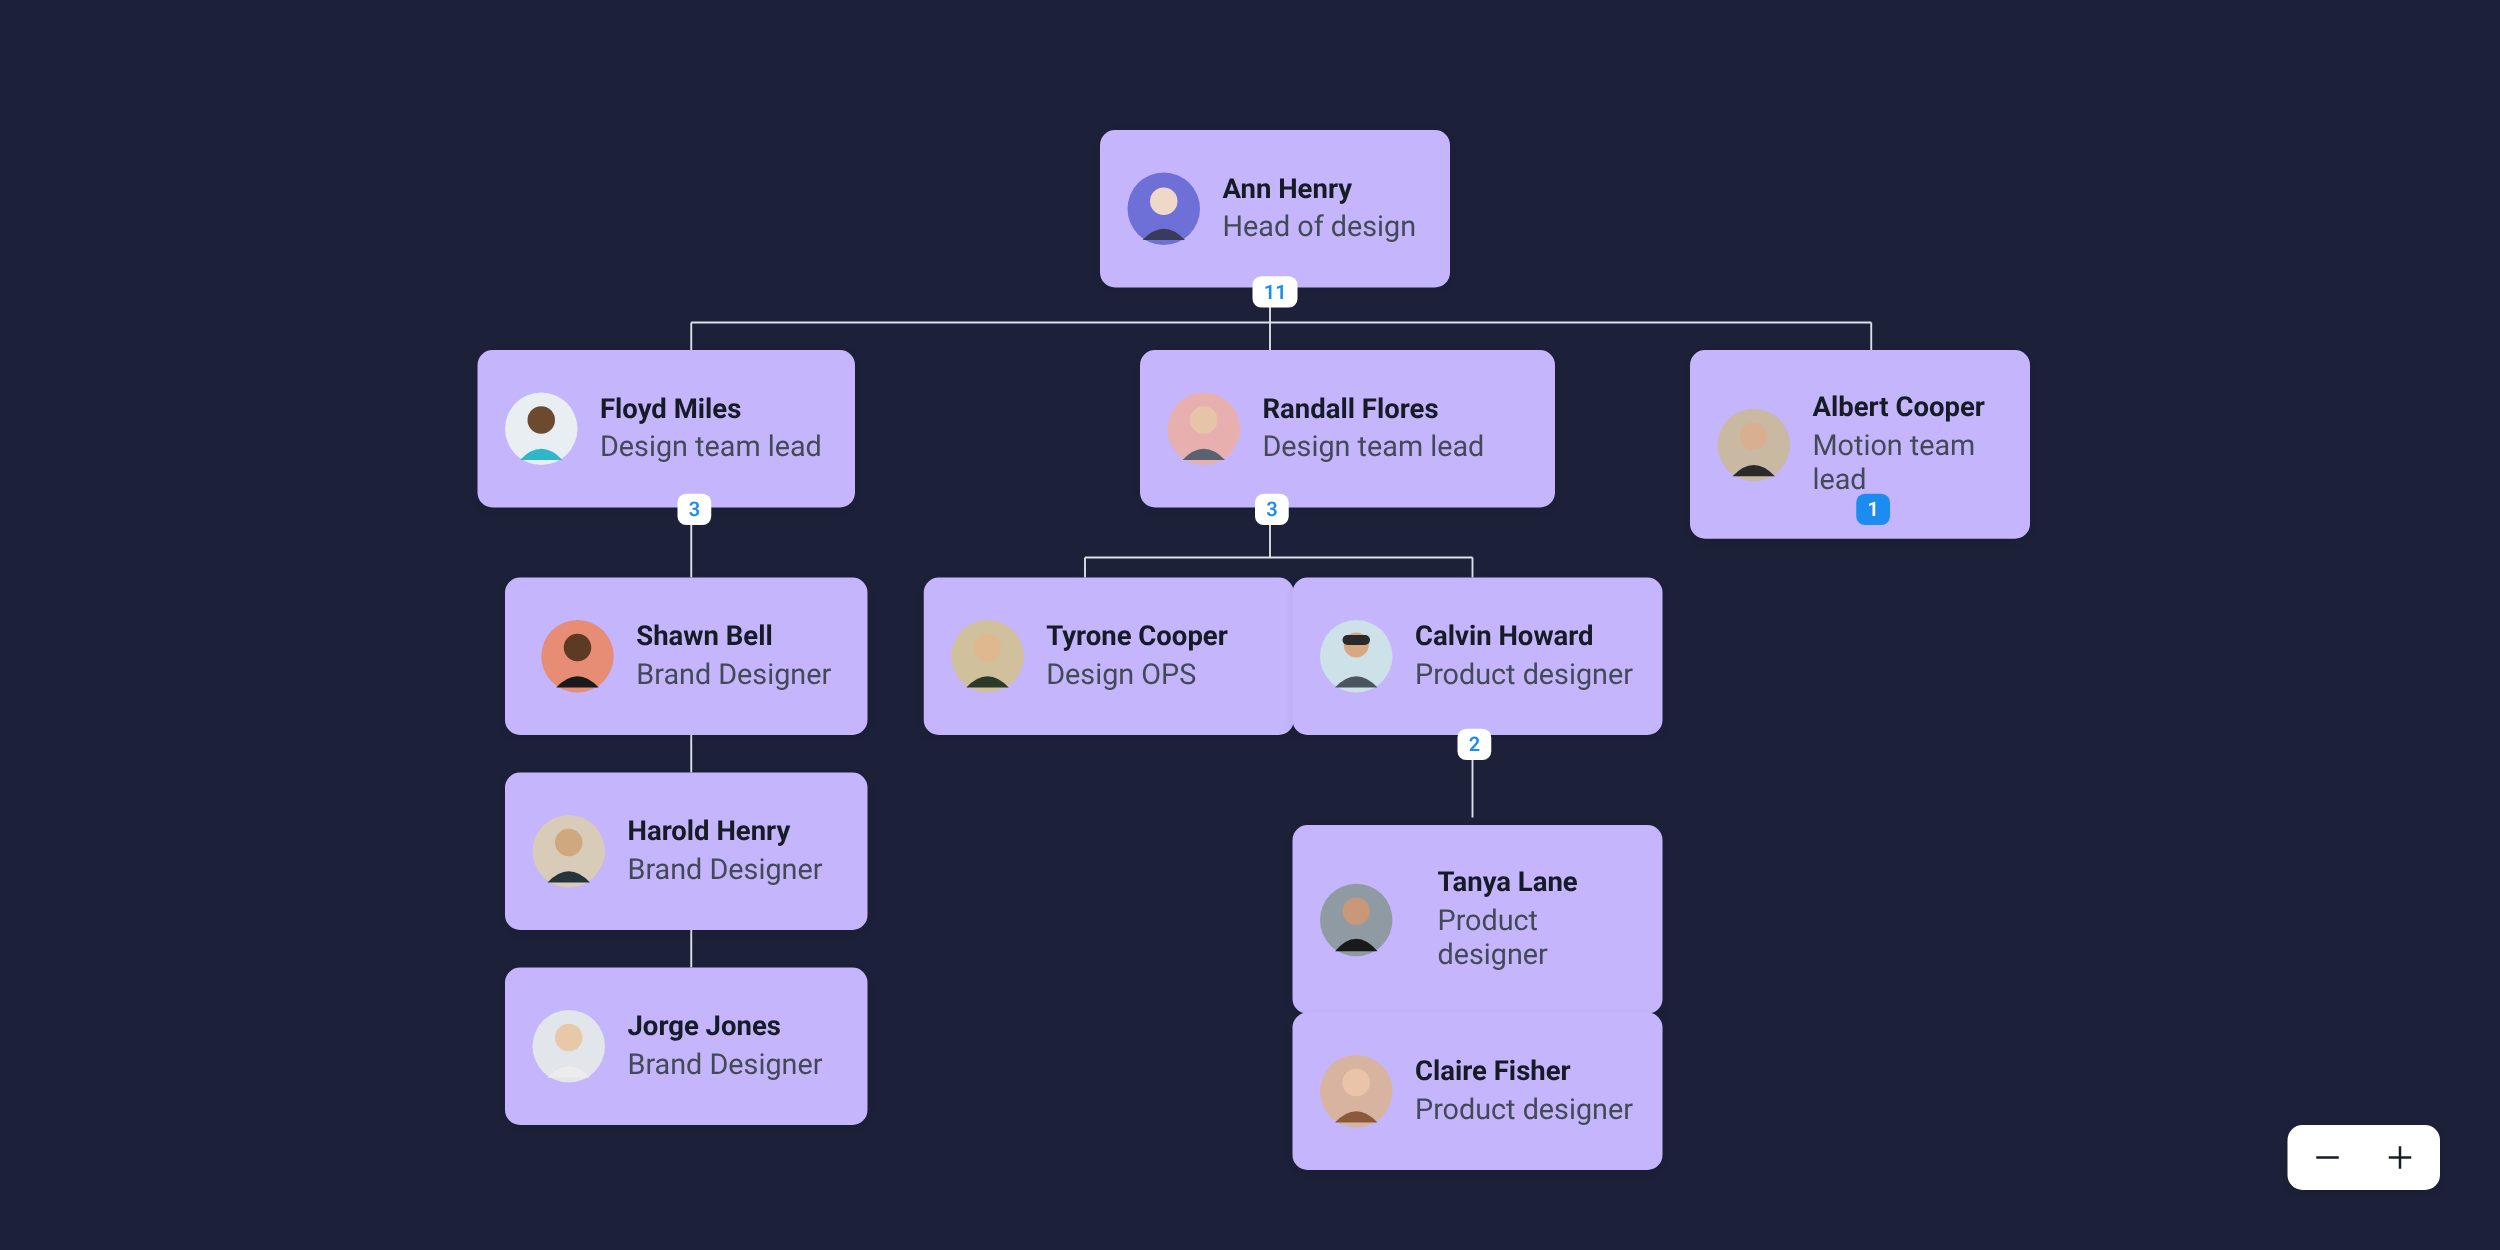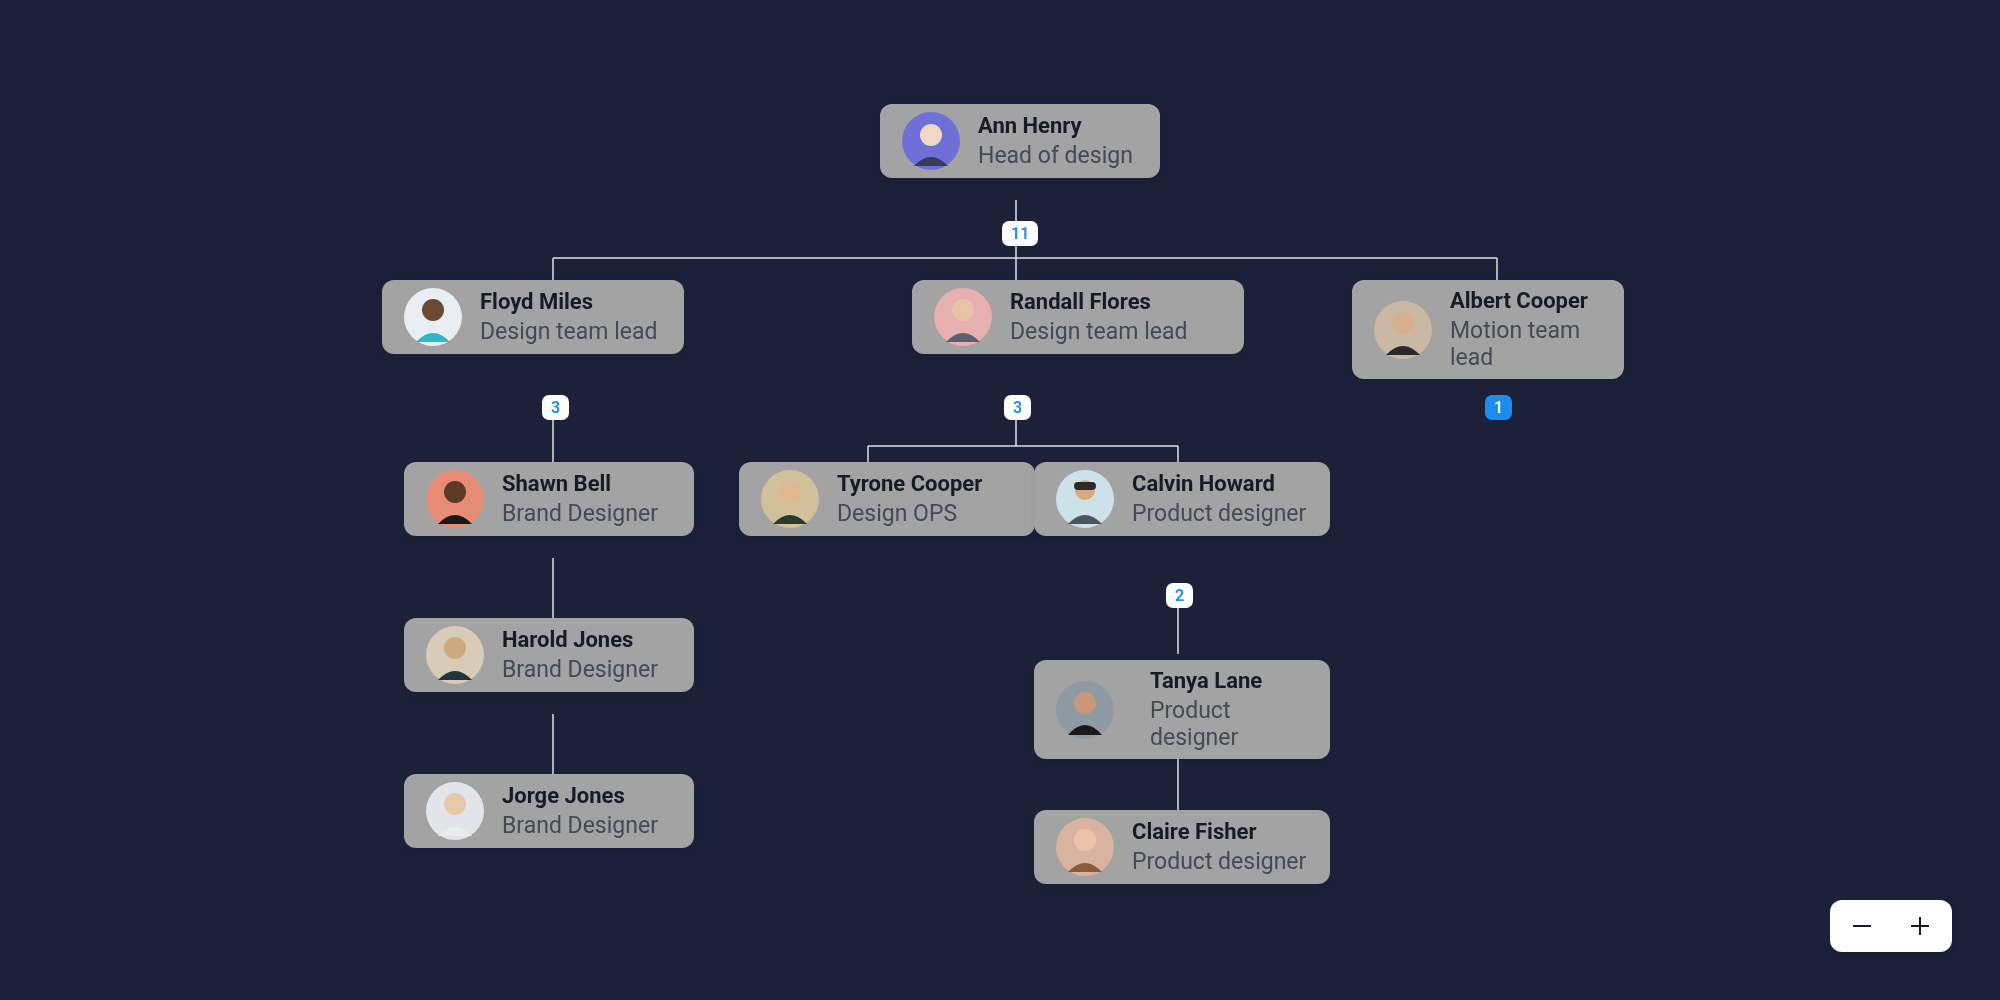--- a/index.html
+++ b/index.html
@@ -6,25 +6,25 @@
   body {
     width: 2000px;
     height: 1000px;
     background: #1c2139;
     font-family: -apple-system, BlinkMacSystemFont, "Segoe UI", Roboto, sans-serif;
     position: relative;
     overflow: hidden;
   }
   .card {
     position: absolute;
-    background: #a3a3a3;
+    background: #c4b5fd;
     border-radius: 12px;
     display: flex;
     align-items: center;
-    padding: 8px 22px;
+    padding: 34px 22px;
     gap: 18px;
     box-shadow: 0 2px 6px rgba(0,0,0,0.08);
   }
   .avatar {
     width: 58px;
     height: 58px;
     border-radius: 50%;
     flex-shrink: 0;
     background: #ddd;
   }
@@ -165,42 +165,42 @@
         <path d="M12 54 Q29 36 46 54" fill="#2a2a2a"></path>
       </svg>
   </div>
   <div class="txt">
     <div class="name">Albert Cooper</div>
     <div class="role">Motion team lead</div>
   </div>
 </div>
 <div class="badge active" style="left:1485px; top:395px;">1</div>
 
-<div class="card" style="left:404px; top:462px; width:290px;">
+<div class="card" style="left:404px; top:462px; width:290px;justify-content:center;">
   <div class="avatar" style="background:#e78d75;">
     <svg viewBox="0 0 58 58" width="58" height="58">
         <circle cx="29" cy="22" r="11" fill="#5c3a24"></circle>
         <path d="M12 54 Q29 36 46 54" fill="#1a1a1a"></path>
       </svg>
   </div>
   <div class="txt">
     <div class="name">Shawn Bell</div>
     <div class="role">Brand Designer</div>
   </div>
 </div>
 
 <div class="card" style="left:404px; top:618px; width:290px;">
   <div class="avatar" style="background:#d8cbb8;">
     <svg viewBox="0 0 58 58" width="58" height="58">
         <circle cx="29" cy="22" r="11" fill="#d0a880"></circle>
         <path d="M12 54 Q29 36 46 54" fill="#26323c"></path>
       </svg>
   </div>
   <div class="txt">
-    <div class="name">Harold Jones</div>
+    <div class="name">Harold Henry</div>
     <div class="role">Brand Designer</div>
   </div>
 </div>
 
 <div class="card" style="left:404px; top:774px; width:290px;">
   <div class="avatar" style="background:#e2e6ea;">
     <svg viewBox="0 0 58 58" width="58" height="58">
         <circle cx="29" cy="22" r="11" fill="#e7c8a8"></circle>
         <path d="M12 54 Q29 36 46 54" fill="#ececec"></path>
       </svg>

